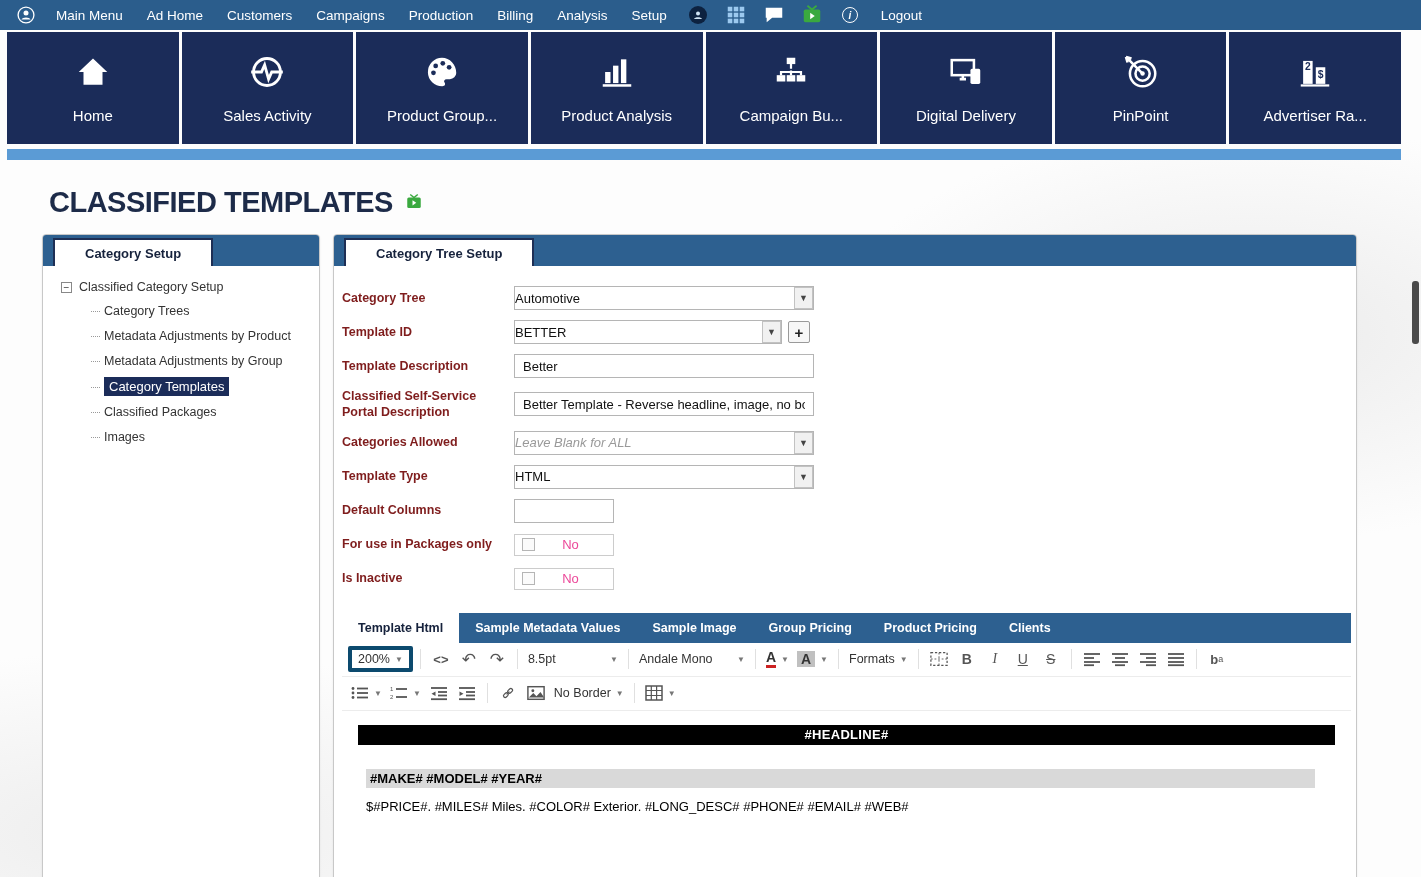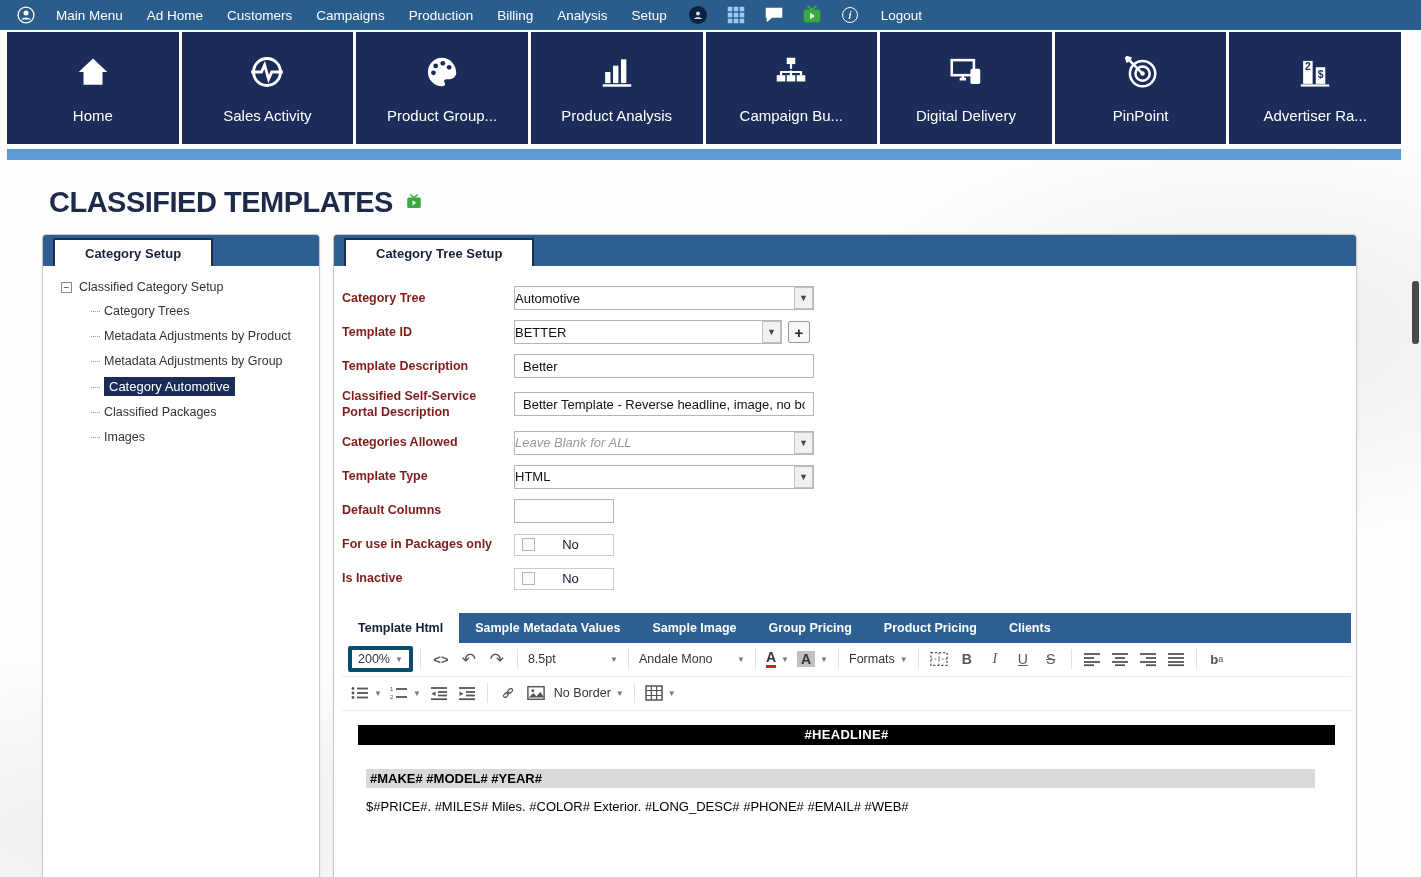--- a/index.html
+++ b/index.html
@@ -49,21 +49,21 @@
   .flabel { width:172px; font-weight:bold; font-size:12.5px; color:#7f1d1d; line-height:1.3; padding-right:6px; }
   .sel { width:300px; height:24px; border:1px solid #b5b5b5; background:#fff; display:flex; align-items:center; font-size:13px; color:#111; cursor:pointer; }
   .sel .arrow { margin-left:auto; width:19px; align-self:stretch; border:1px solid #c2c2c2; background:#f1f1f1; display:flex; align-items:center; justify-content:center; font-size:9px; color:#444; }
   .sel.combo { width:268px; }
   .sel .ph { color:#999; font-style:italic; }
   .plusbtn { width:22px; height:22px; margin-left:6px; border:1px solid #9a9a9a; background:#f7f7f7; font-size:15px; font-weight:bold; color:#222; display:flex; align-items:center; justify-content:center; cursor:pointer; border-radius:2px; }
   input.txt { width:300px; height:24px; border:1px solid #b5b5b5; padding:0 8px; font-size:13px; font-family:"Liberation Sans",sans-serif; color:#111; }
   input.txt.small { width:100px; }
   .cbbox { width:100px; height:22px; border:1px solid #ccc; display:flex; align-items:center; padding:0 7px; }
   .cb { width:13px; height:13px; border:1px solid #b5b5b5; background:#fbfbfb; cursor:pointer; }
-  .cbbox .cblabel { flex:1; text-align:center; font-size:13px; color:#0f172a; }
+  .cbbox .cblabel { flex:1; text-align:center; font-size:13px; color:#ec4899; }
   
   .editor { margin:4px 5px 0 8px; display:flex; flex-direction:column; flex:1; }
   .etabs { background:#2d6090; height:30px; display:flex; align-items:stretch; }
   .etab { color:#fff; font-weight:bold; font-size:12.5px; padding:0 16px; display:flex; align-items:center; cursor:pointer; white-space:nowrap; }
   .etab.active { background:#fff; color:#16223c; }
   .tbrow { display:flex; align-items:center; height:34px; padding:0 6px; gap:2px; background:#fff; border-bottom:1px solid #ececec; }
   .tb { min-width:26px; height:26px; display:flex; align-items:center; justify-content:center; color:#555; font-size:14px; cursor:pointer; border-radius:2px; padding:0 3px; }
   .tb svg { width:18px; height:16px; }
   .tb.boxed { border:4px solid #0c4a6e; padding:0 6px; font-size:12.5px; color:#333; }
   .caret { font-size:8px; color:#777; margin-left:5px; }
@@ -234,21 +234,21 @@
     </div>
     <div class="tree">
       <div class="tree-root">
         <span class="minusbox">−</span>
         <span>Classified Category Setup</span>
       </div>
       <div class="tree-children">
         <div class="tree-item"><span>Category Trees</span></div>
         <div class="tree-item"><span>Metadata Adjustments by Product</span></div>
         <div class="tree-item"><span>Metadata Adjustments by Group</span></div>
-        <div class="tree-item"><span class="sel" style="width:auto;height:auto;border:none;padding:2px 5px;display:inline;background:#1b2c59;color:#fff;font-style:normal;">Category Automotive</span></div>
+        <div class="tree-item"><span class="sel" style="width:auto;height:auto;border:none;padding:2px 5px;display:inline;background:#1b2c59;color:#fff;font-style:normal;">Category Templates</span></div>
         <div class="tree-item"><span>Classified Packages</span></div>
         <div class="tree-item"><span>Images</span></div>
       </div>
     </div>
   </div>
 
   <div class="panel right-panel">
     <div class="panel-header">
       <div class="panel-tab">Category Tree Setup</div>
     </div>

